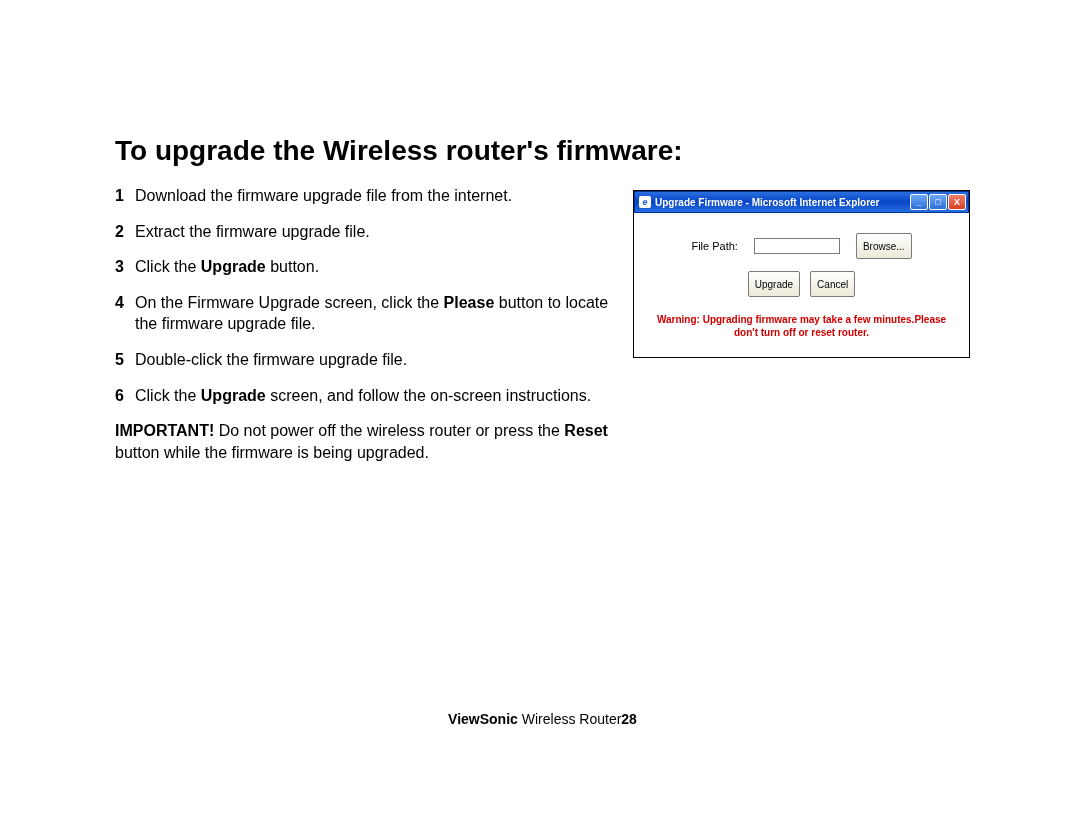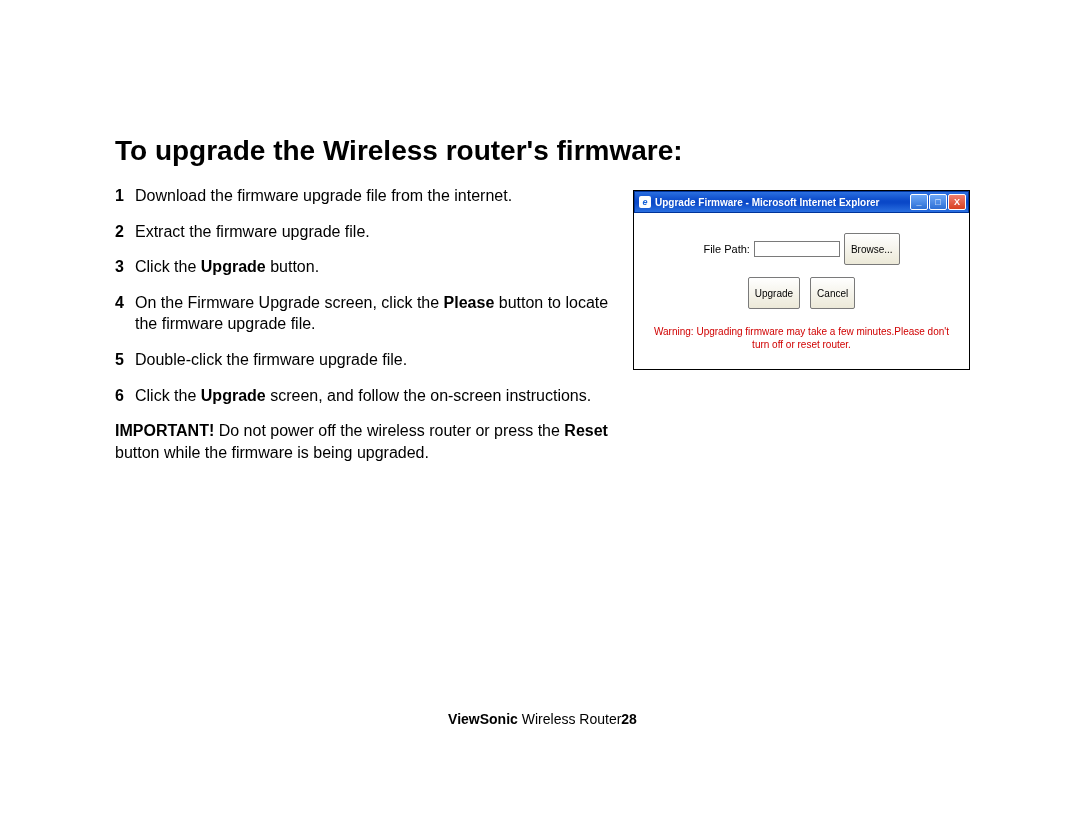--- a/index.html
+++ b/index.html
@@ -118,52 +118,52 @@
     font-weight: bold;
     font-style: italic;
     font-size: 13px;
     font-family: Arial, sans-serif;
     margin-bottom: 20px;
   }
   .filerow {
     display: flex;
     align-items: center;
     justify-content: center;
-    gap: 4px;
+    gap: 16px;
     margin-bottom: 12px;
     font-family: Arial, sans-serif;
     font-size: 11px;
   }
   .filerow input[type=text] {
     width: 80px;
     height: 14px;
     border: 1px solid #7a7a7a;
     font-size: 10px;
     padding: 0 2px;
   }
   .winbtn {
     font-family: Tahoma, Arial, sans-serif;
     font-size: 10px;
     padding: 0 6px;
-    height: 32px;
+    height: 26px;
     border: 1px solid #7a7a7a;
     border-radius: 2px;
     background: linear-gradient(to bottom,#ffffff,#ece9d8);
     cursor: pointer;
   }
   .btnrow {
     display: flex;
     justify-content: center;
     gap: 10px;
     margin-bottom: 16px;
   }
   .warning {
     color: #d00000;
     font-size: 10px;
-    font-weight: normal;
+    font-weight: bold;
     font-family: Arial, sans-serif;
     line-height: 1.3;
     padding: 0 6px;
   }
   .footer {
     position: absolute;
     left: 115px;
     top: 711px;
     width: 855px;
     font-size: 14px;

